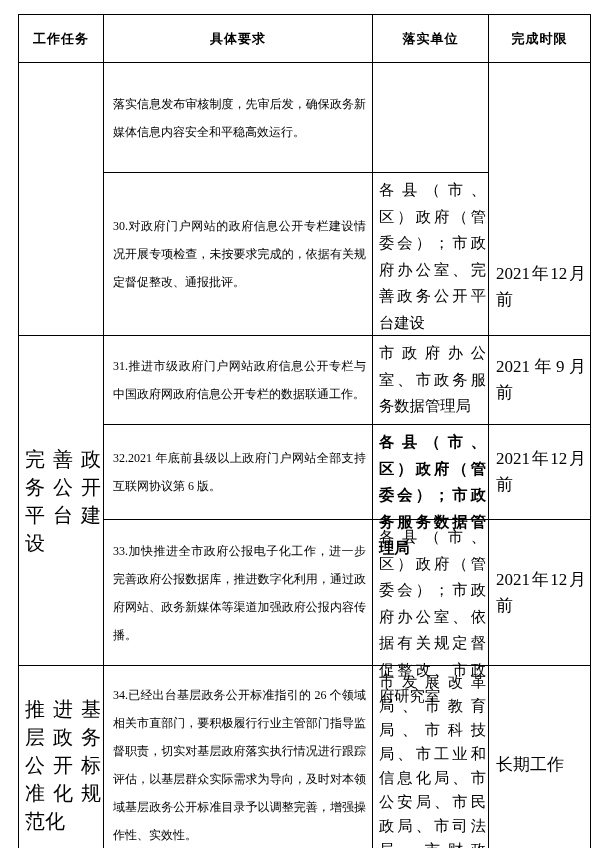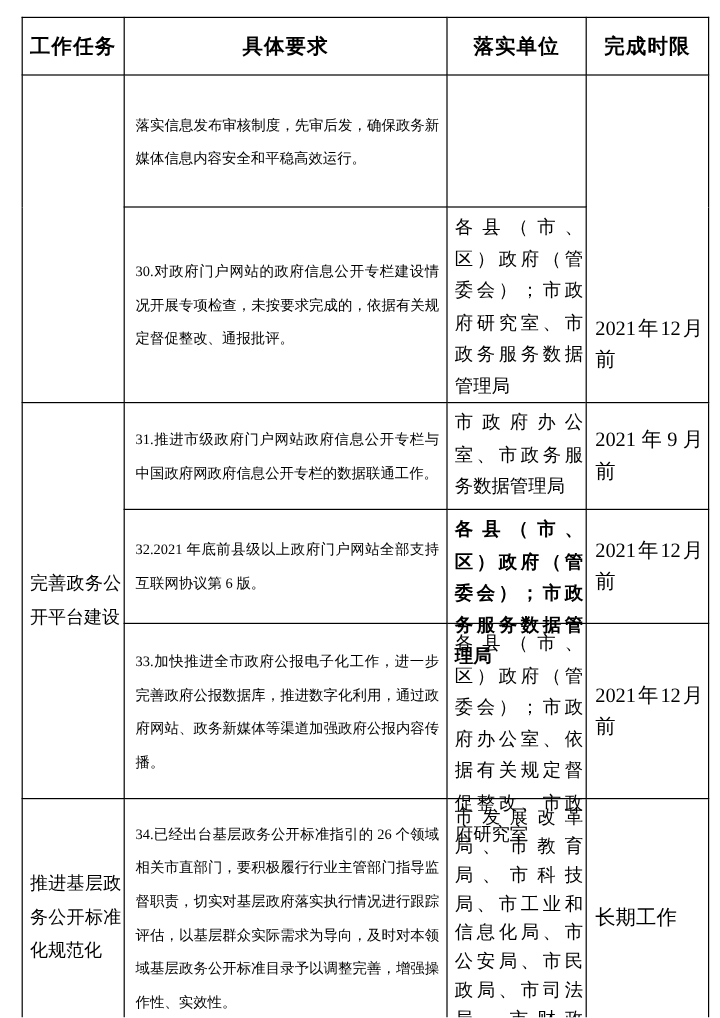--- a/index.html
+++ b/index.html
@@ -13,25 +13,25 @@
 
   table.doc-table {
     position:absolute; left:18px; top:14px; width:572px;
     border-collapse:collapse; table-layout:fixed;
   }
   .doc-table th, .doc-table td {
     border:1.5px solid #000;
     vertical-align:middle;
   }
   .doc-table th {
-    font-size:17px; font-weight:bold; text-align:center;
+    font-size:13px; font-weight:bold; text-align:center;
     height:48px; letter-spacing:1px;
   }
   td.task {
-    font-size:15px; line-height:28px; text-align:justify;
+    font-size:20px; line-height:28px; text-align:justify;
     padding:0 2px 0 6px;
   }
   td.req {
     font-size:12px; line-height:28px; text-align:justify;
     padding:0 6px 0 9px;
   }
   td.unit {
     font-size:15.3px; line-height:26.5px; text-align:justify;
     vertical-align:top; padding:4px 2px 0 6px;
   }
@@ -69,21 +69,21 @@
           <td class="task" rowspan="2"></td>
           <td class="req">落实信息发布审核制度，先审后发，确保政务新媒体信息内容安全和平稳高效运行。</td>
           <td class="unit">
             <div class="unit-inner" style="height: 102px;"></div>
           </td>
           <td class="deadline valign-bottom" rowspan="2">2021年12月前</td>
         </tr>
         <tr style="height: 163px;">
           <td class="req">30.对政府门户网站的政府信息公开专栏建设情况开展专项检查，未按要求完成的，依据有关规定督促整改、通报批评。</td>
           <td class="unit">
-            <div class="unit-inner" style="height: 123px;">各县（市、区）政府（管委会）；市政府研究室、市政务服务数据管理局</div>
+            <div class="unit-inner" style="height: 123px;">各县（市、区）政府（管委会）；市政府办公室、完善政务公开平台建设</div>
           </td>
         </tr>
         <tr style="height: 89px;">
           <td class="task" rowspan="3">完善政务公开平台建设</td>
           <td class="req">31.推进市级政府门户网站政府信息公开专栏与中国政府网政府信息公开专栏的数据联通工作。</td>
           <td class="unit">
             <div class="unit-inner" style="height: 81px;">市政府办公室、市政务服务数据管理局</div>
           </td>
           <td class="deadline">2021年9月前</td>
         </tr>

